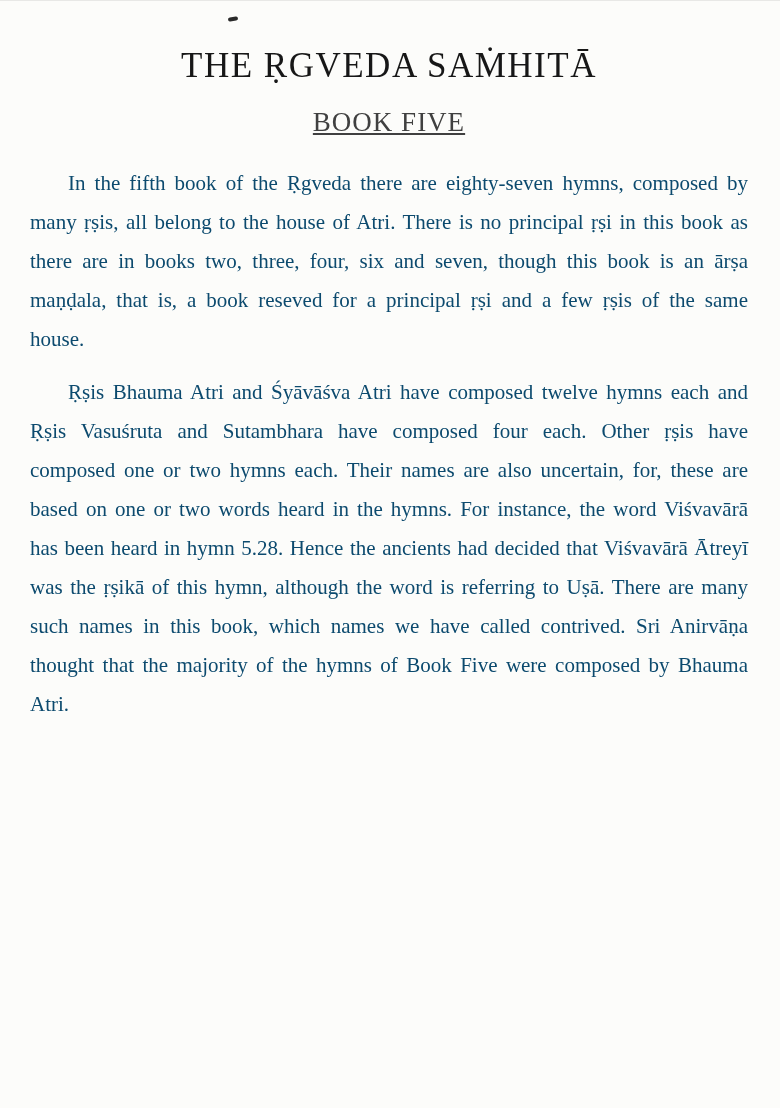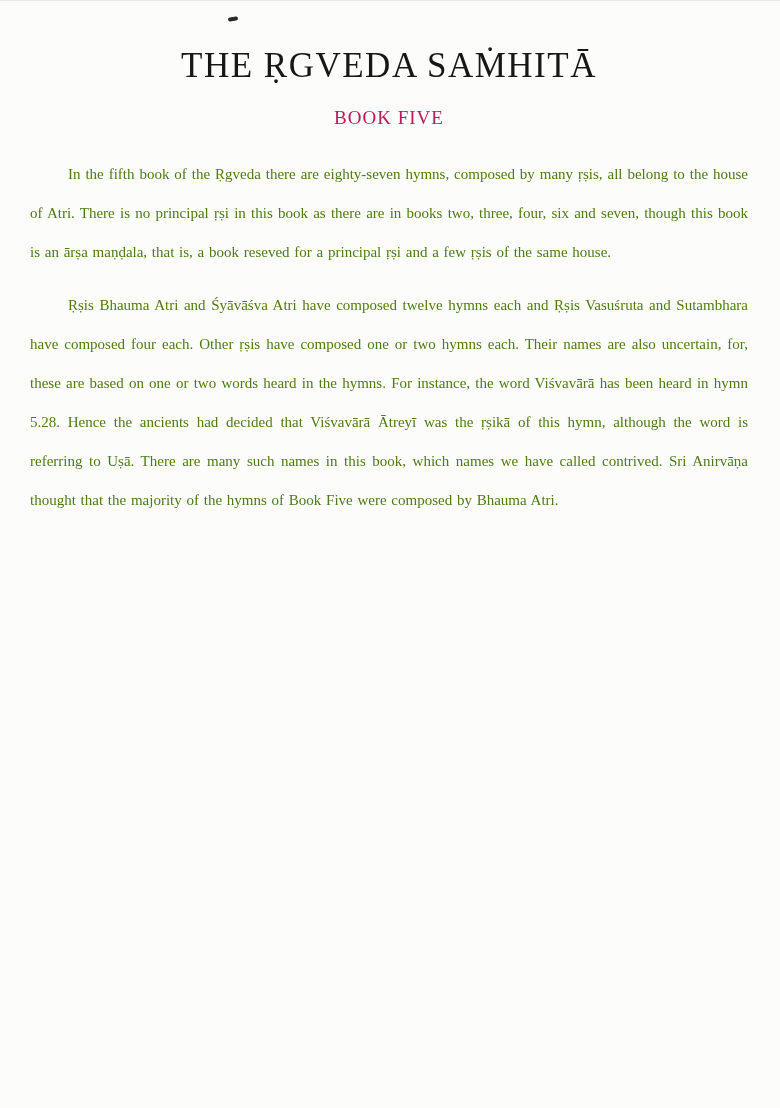--- a/index.html
+++ b/index.html
@@ -35,36 +35,37 @@
   }
   .title-line {
     font-size: 35px;
     font-weight: 400;
     letter-spacing: 1.5px;
     line-height: 1.55;
     color: #171717;
     margin: 0;
   }
   .subtitle {
-    font-size: 19px;
+    font-size: 27px;
     font-weight: 400;
     letter-spacing: 1px;
-    color: #be185d;
+    color: #404040;
     margin: 14px 0 0 0;
+    text-decoration: underline;
   }
   .body-text {
     margin-top: 26px;
   }
   .body-text p {
-    font-size: 15px;
+    font-size: 21px;
     line-height: 39px;
     text-align: justify;
     text-indent: 38px;
     margin: 0 0 14px 0;
-    color: #4d7c0f;
+    color: #0c4a6e;
     word-spacing: 1px;
   }
 </style>
 </head>
 <body>
 
 <div class="page">
 
   <div class="scan-artifact"></div>
 

